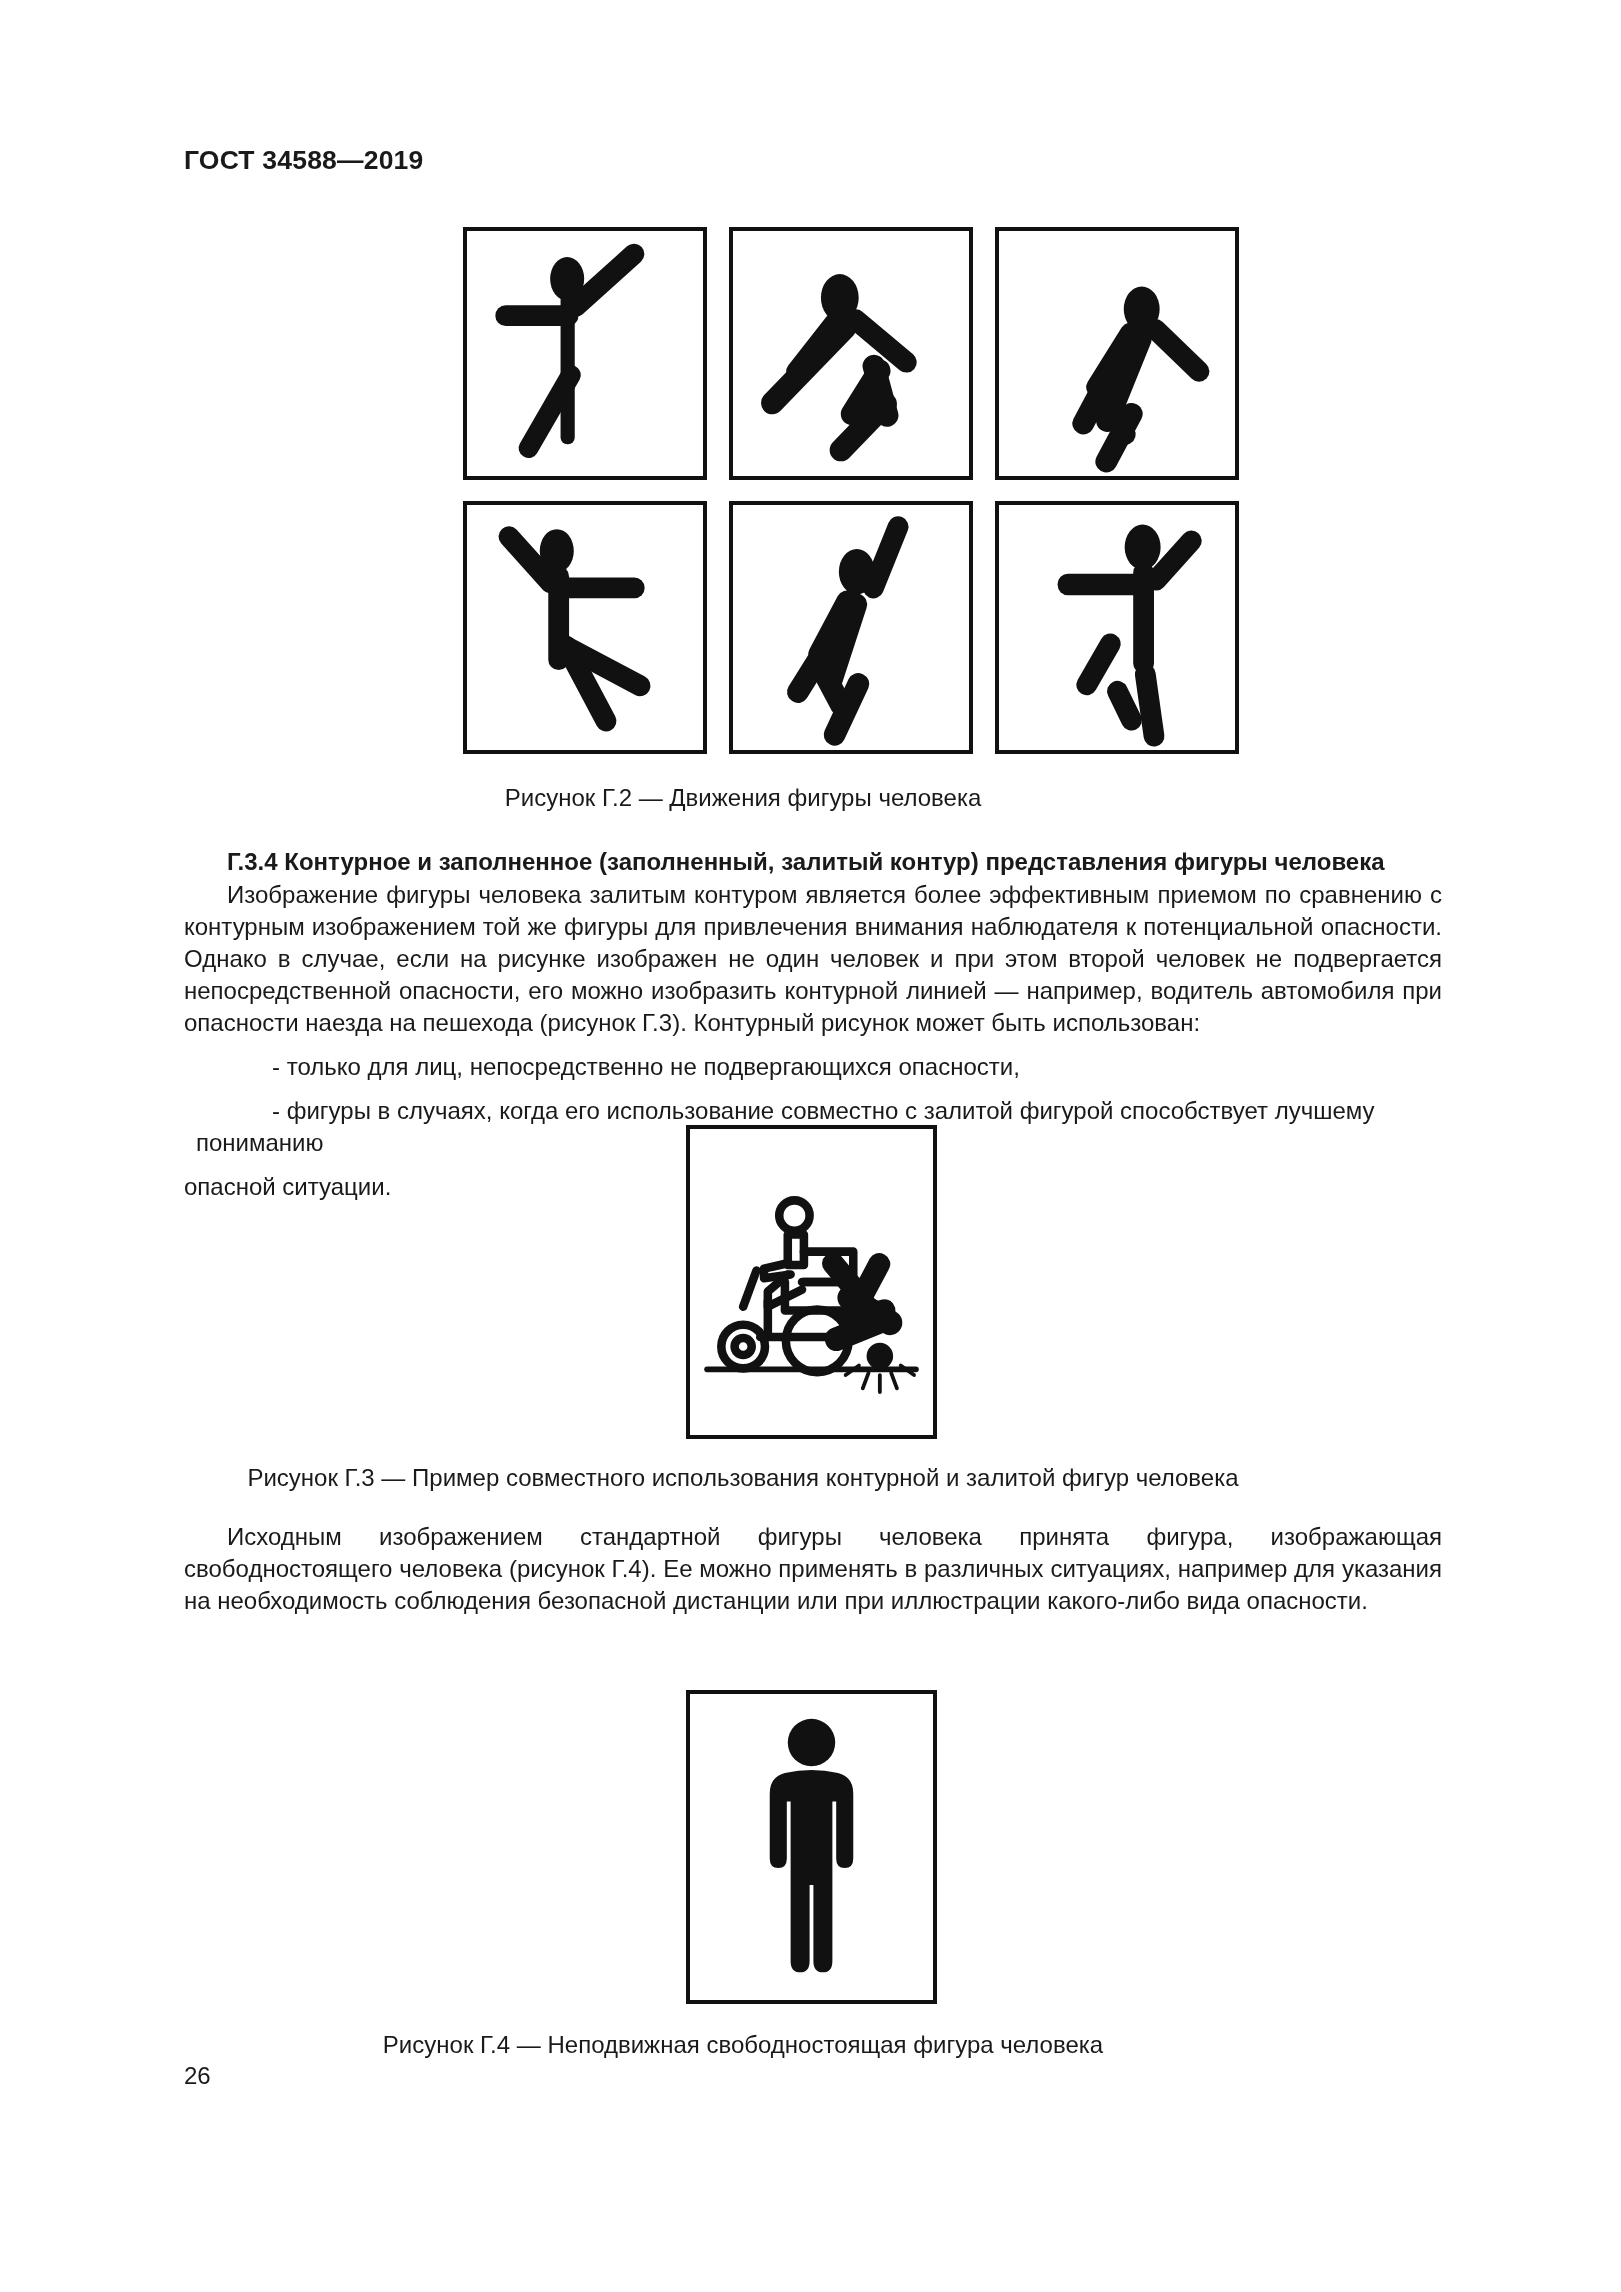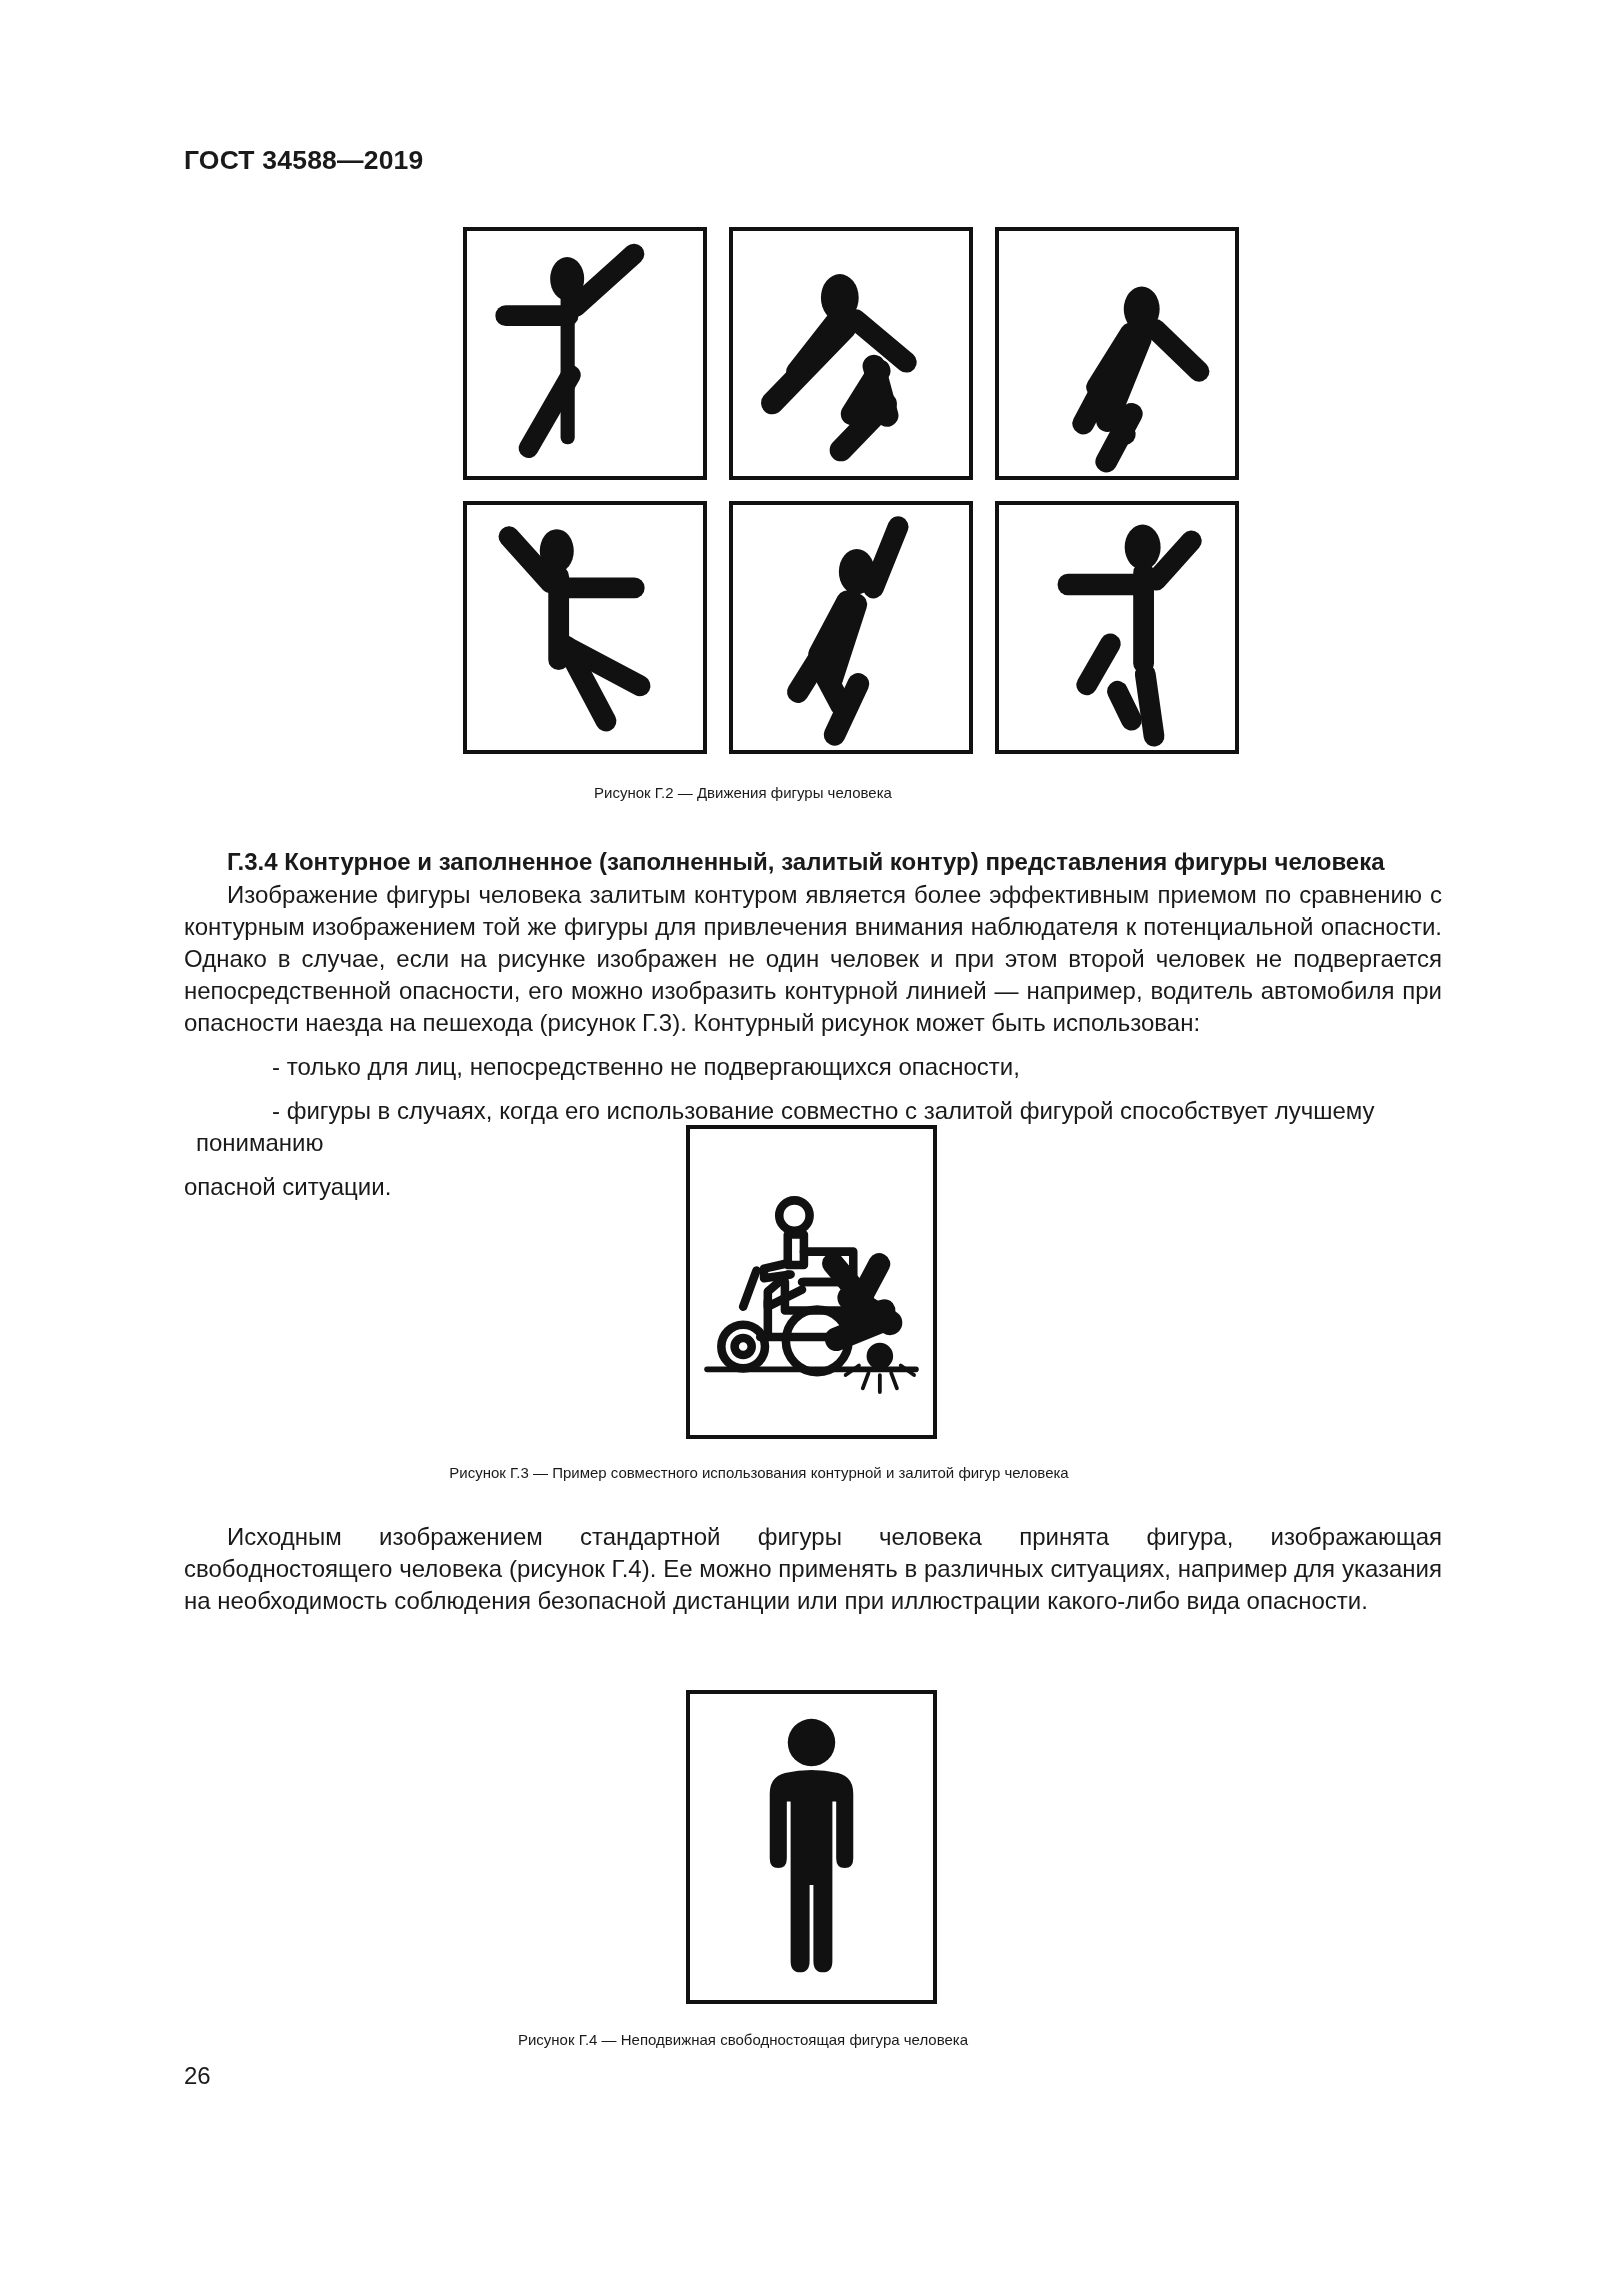--- a/index.html
+++ b/index.html
@@ -49,25 +49,25 @@
     position: relative;
     overflow: hidden;
   }
   .panel svg { display: block; width: 100%; height: 100%; }
 
   
   .caption {
     position: absolute;
     width: 100%;
     text-align: center;
-    font-size: 15px;
+    font-size: 24px;
     white-space: nowrap;
   }
   .cap-g2 { left: 0; top: 784px; }
-  .cap-g3 { left: 16px; top: 1464px; }
+  .cap-g3 { left: 0; top: 1464px; }
   .cap-g4 { left: 0; top: 2031px; }
 
   
   .textblock {
     position: absolute;
     left: 184px;
     width: 1258px;
     font-size: 24px;
     line-height: 32px;
   }

